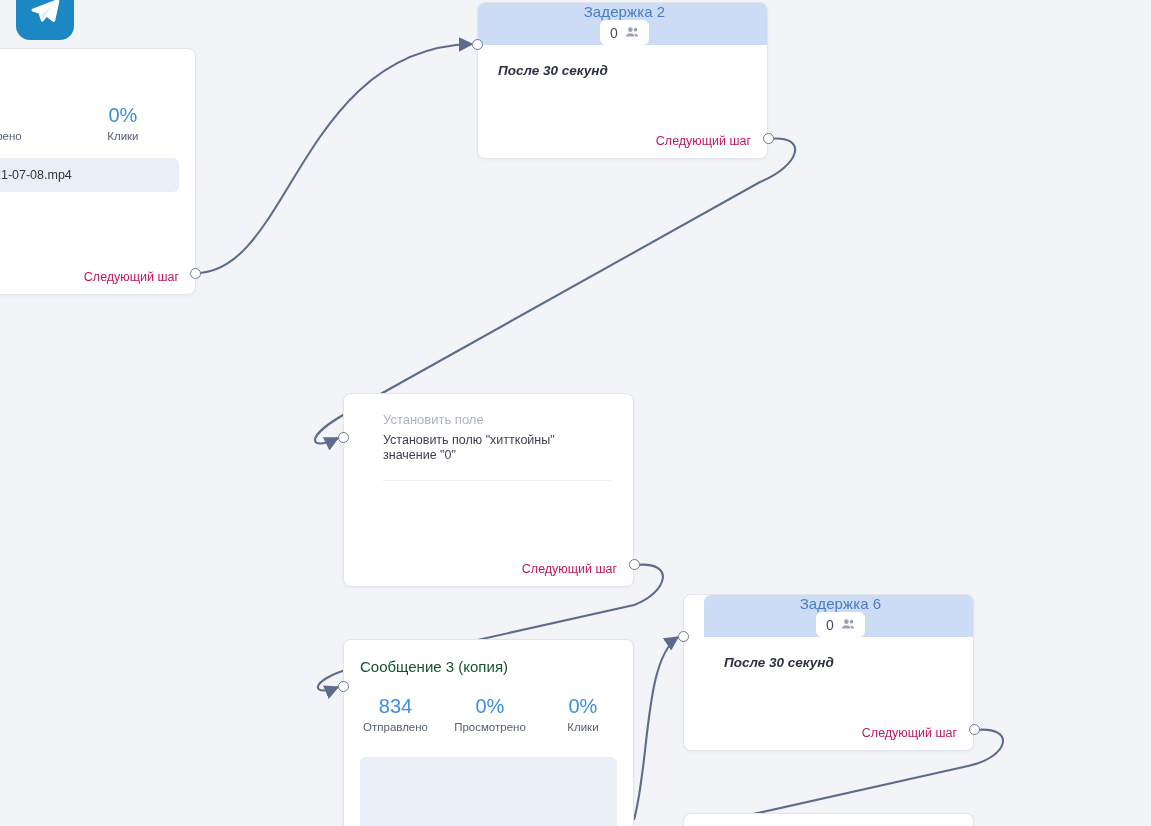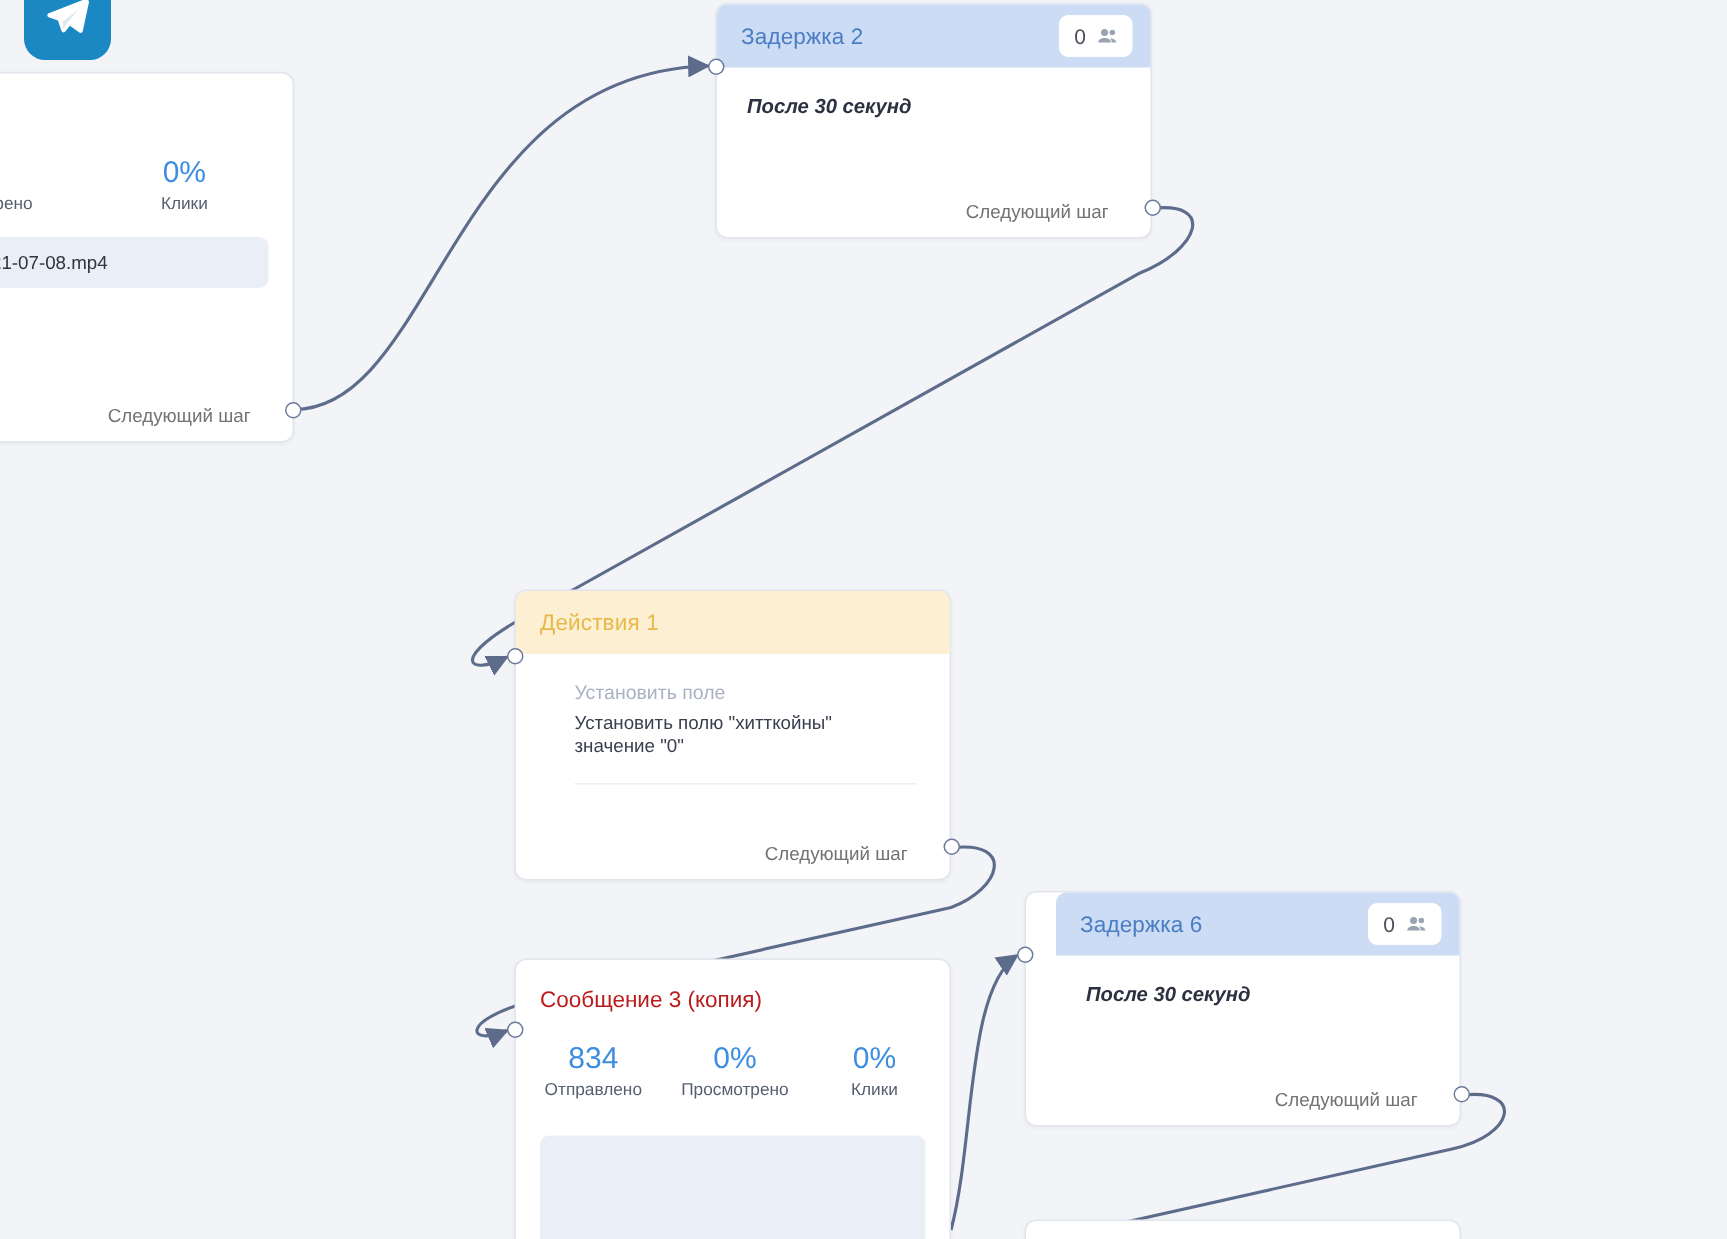--- a/index.html
+++ b/index.html
@@ -42,20 +42,21 @@
   }
   .node-header {
     height: 42px;
     display: flex;
     align-items: center;
     justify-content: space-between;
     padding: 0 12px 0 16px;
     border-top-left-radius: 7px;
     border-top-right-radius: 7px;
     box-sizing: border-box;
+    flex-direction: column;
   }
   .node-header.delay {
     background: #ccdcf4;
   }
   .node-header.action {
     background: #fdefd2;
   }
   .node-title {
     font-size: 15px;
     letter-spacing: 0.1px;
@@ -76,21 +77,21 @@
   .count-badge .cnum {
     font-size: 14px;
     color: #4a4f5c;
     line-height: 1;
   }
   .people-icon { display: block; }
 
   
   .node-plain-title {
     font-size: 15px;
-    color: #b91c1c;
+    color: #14532d;
     padding: 18px 16px 0 16px;
   }
 
   
   .node-body {
     padding: 18px 20px 0 20px;
   }
   .body-text {
     font-size: 13.5px;
     font-weight: bold;
@@ -148,24 +149,24 @@
     background: #eaeff7;
     border-radius: 6px;
     height: 120px;
     position: relative;
     overflow: hidden;
   }
 
   
   .next-step {
     position: absolute;
-    right: 28px;
+    right: 16px;
     bottom: 10px;
     font-size: 12.5px;
-    color: #737373;
+    color: #be185d;
   }
 
   
   .port {
     position: absolute;
     width: 11px;
     height: 11px;
     border-radius: 50%;
     background: #ffffff;
     border: 1.5px solid #6c7a99;
@@ -256,23 +257,20 @@
     </div>
     <div class="node-body">
       <div class="body-text">После 30 секунд</div>
     </div>
     <div class="next-step">Следующий шаг</div>
   </div>
   <div class="port" style="left:472px; top:39px;"></div>
   <div class="port" style="left:763px; top:133px;"></div>
 
   <div class="node" style="left:343px; top:393px; width:291px; height:194px;">
-    <div class="node-header action">
-      <span class="node-title">Действия 1</span>
-    </div>
     <div class="action-block">
       <div class="action-kind">Установить поле</div>
       <div class="action-desc">Установить полю "хитткойны" значение "0"</div>
       <div class="action-divider"></div>
     </div>
     <div class="next-step">Следующий шаг</div>
   </div>
   <div class="port" style="left:338px; top:432px;"></div>
   <div class="port" style="left:629px; top:559px;"></div>
 

